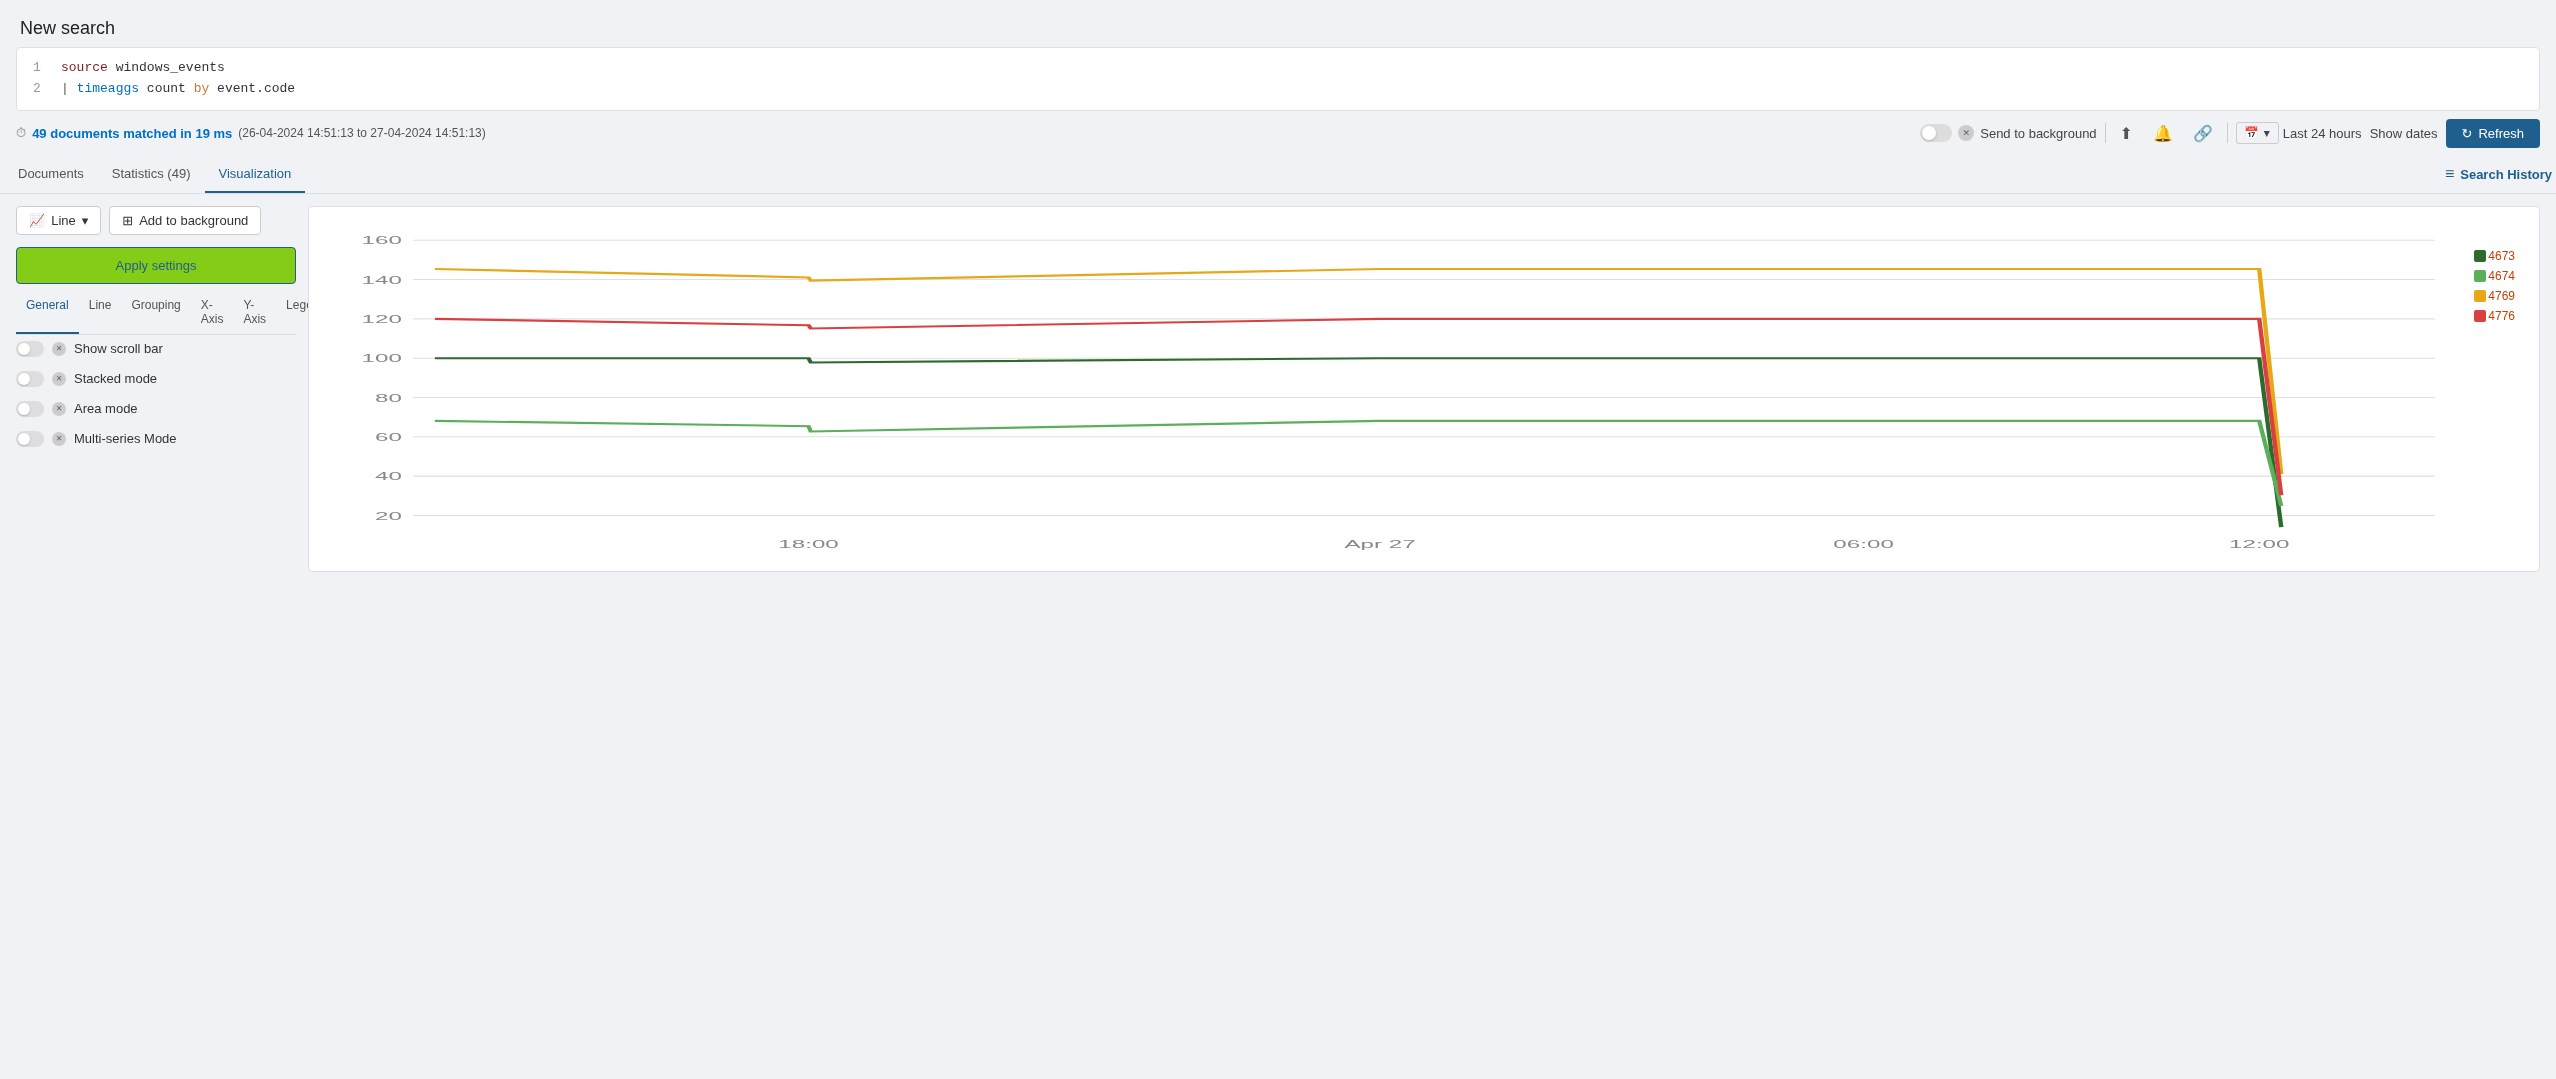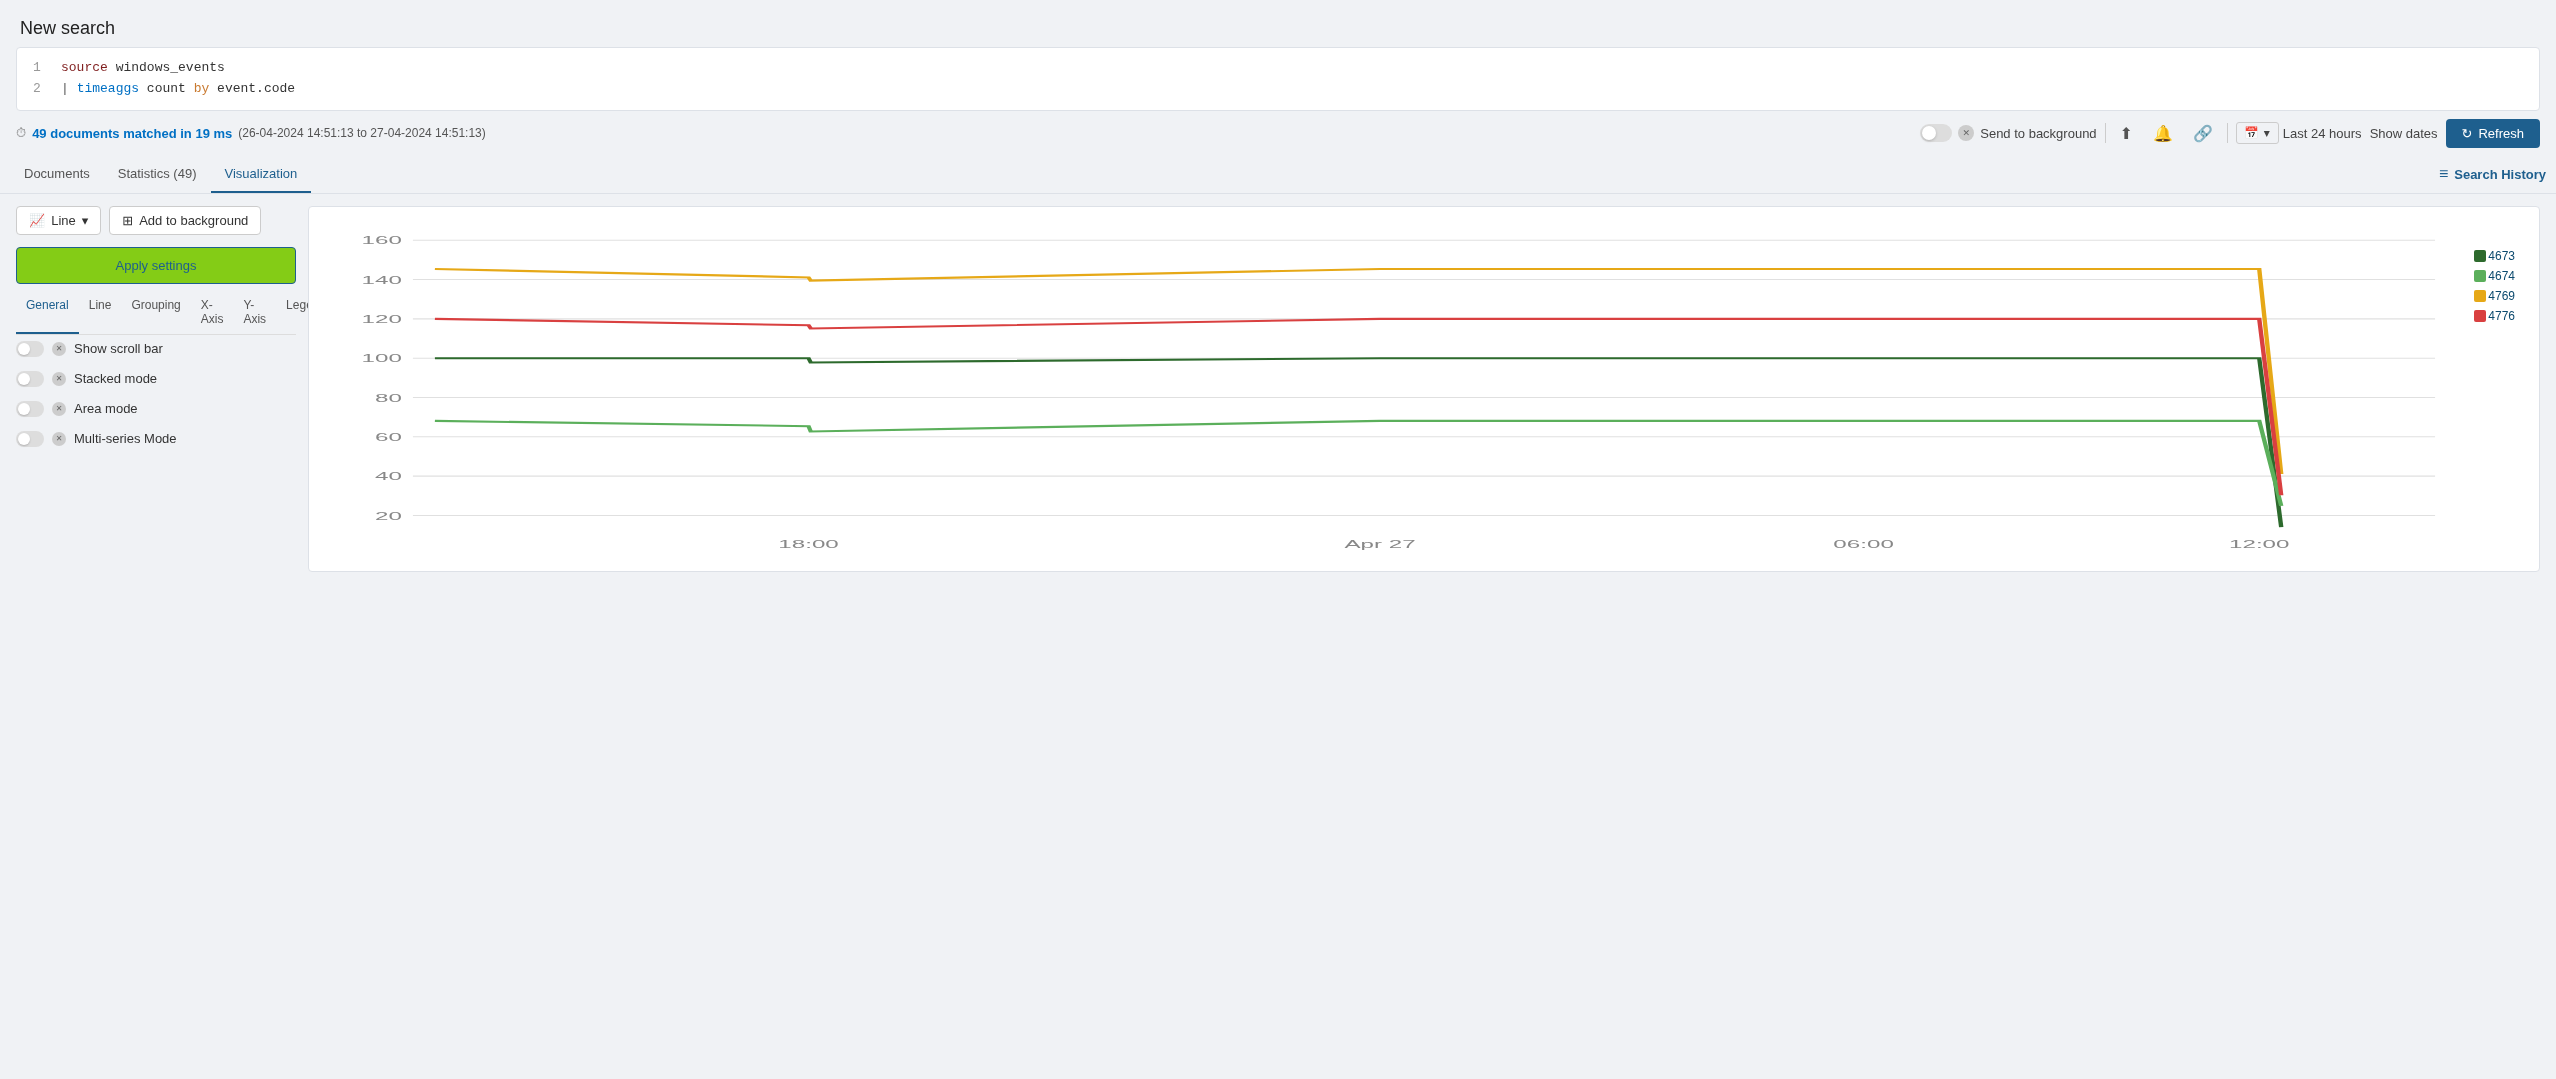--- a/index.html
+++ b/index.html
@@ -65,21 +65,21 @@
     .small-toggle-knob { width: 12px; height: 12px; background: #fff; border-radius: 50%; position: absolute; top: 2px; left: 2px; box-shadow: 0 1px 2px rgba(0,0,0,0.2); }
     .small-x { width: 14px; height: 14px; background: #ccc; border-radius: 50%; display: flex; align-items: center; justify-content: center; font-size: 8px; color: #666; flex-shrink: 0; }
     .setting-label { color: #333; font-size: 13px; }
 
     
     .chart-area { flex: 1; background: #fff; border: 1px solid #dde1e7; border-radius: 4px; padding: 12px 16px; position: relative; margin-left: 12px; }
 
     .chart-svg-container { width: 100%; height: 340px; position: relative; }
 
     .legend { position: absolute; right: 8px; top: 30px; display: flex; flex-direction: column; gap: 6px; }
-    .legend-item { display: flex; align-items: center; gap: 2px; font-size: 12px; color: #0c4a6e; }
+    .legend-item { display: flex; align-items: center; gap: 2px; font-size: 12px; color: #c2410c; }
     .legend-color { width: 12px; height: 12px; border-radius: 2px; flex-shrink: 0; }
   </style>
 </head>
 <body>
 
 <div class="page-container">
 
   <div class="page-header">
     <h1 class="page-title">New search</h1>
   </div>
@@ -124,21 +124,21 @@
         <span>Last 24 hours</span>
       </div>
       <button class="show-dates-btn">Show dates</button>
       <button class="refresh-btn">
         <span>↻</span>
         <span>Refresh</span>
       </button>
     </div>
   </div>
 
-  <div style="display:flex; align-items:center; border-bottom:1px solid #dde1e7; padding: 0 10px; background:#f0f2f5;">
+  <div style="display:flex; align-items:center; border-bottom:1px solid #dde1e7; padding: 0 4px; background:#f0f2f5;">
     <div class="tab">
       <span>Documents</span>
     </div>
     <div class="tab">
       <span>Statistics (49)</span>
     </div>
     <div class="tab active">
       <span>Visualization</span>
     </div>
     <div style="margin-left:auto;">

